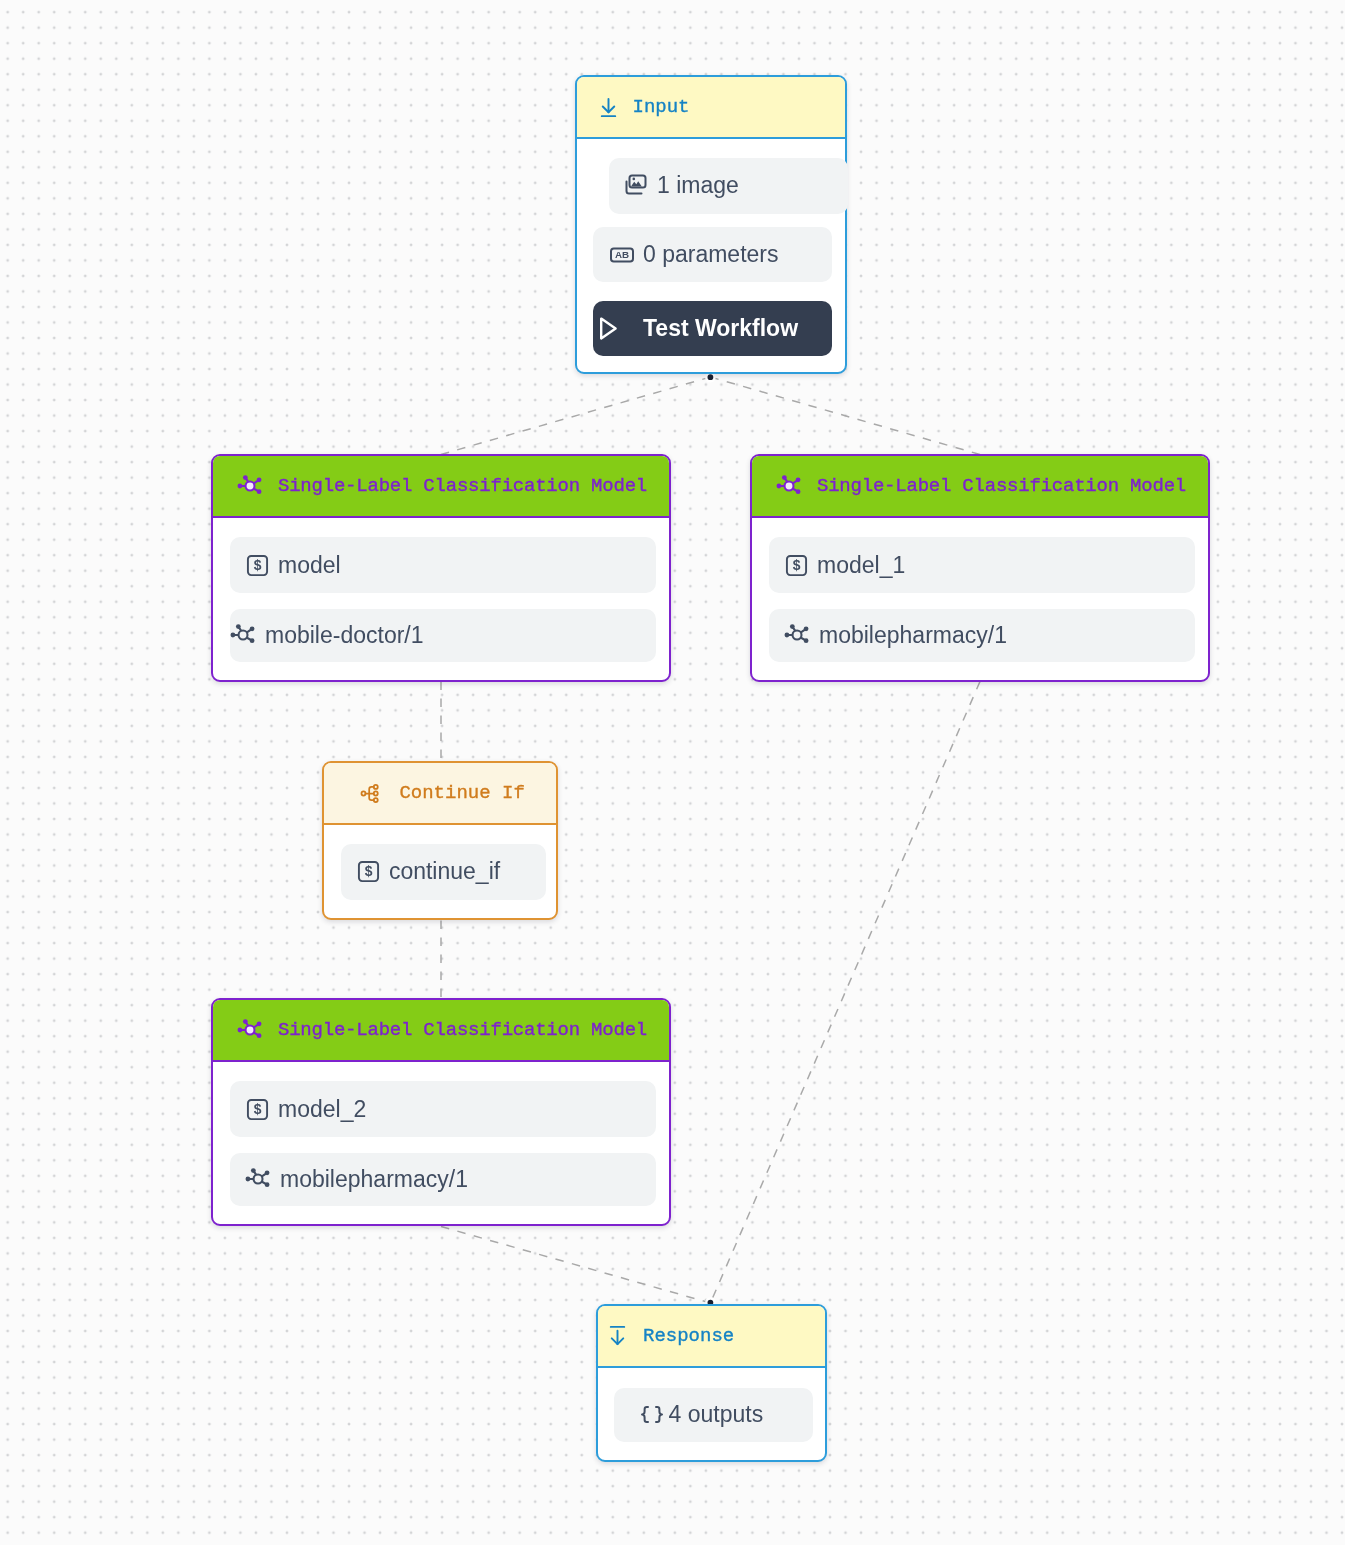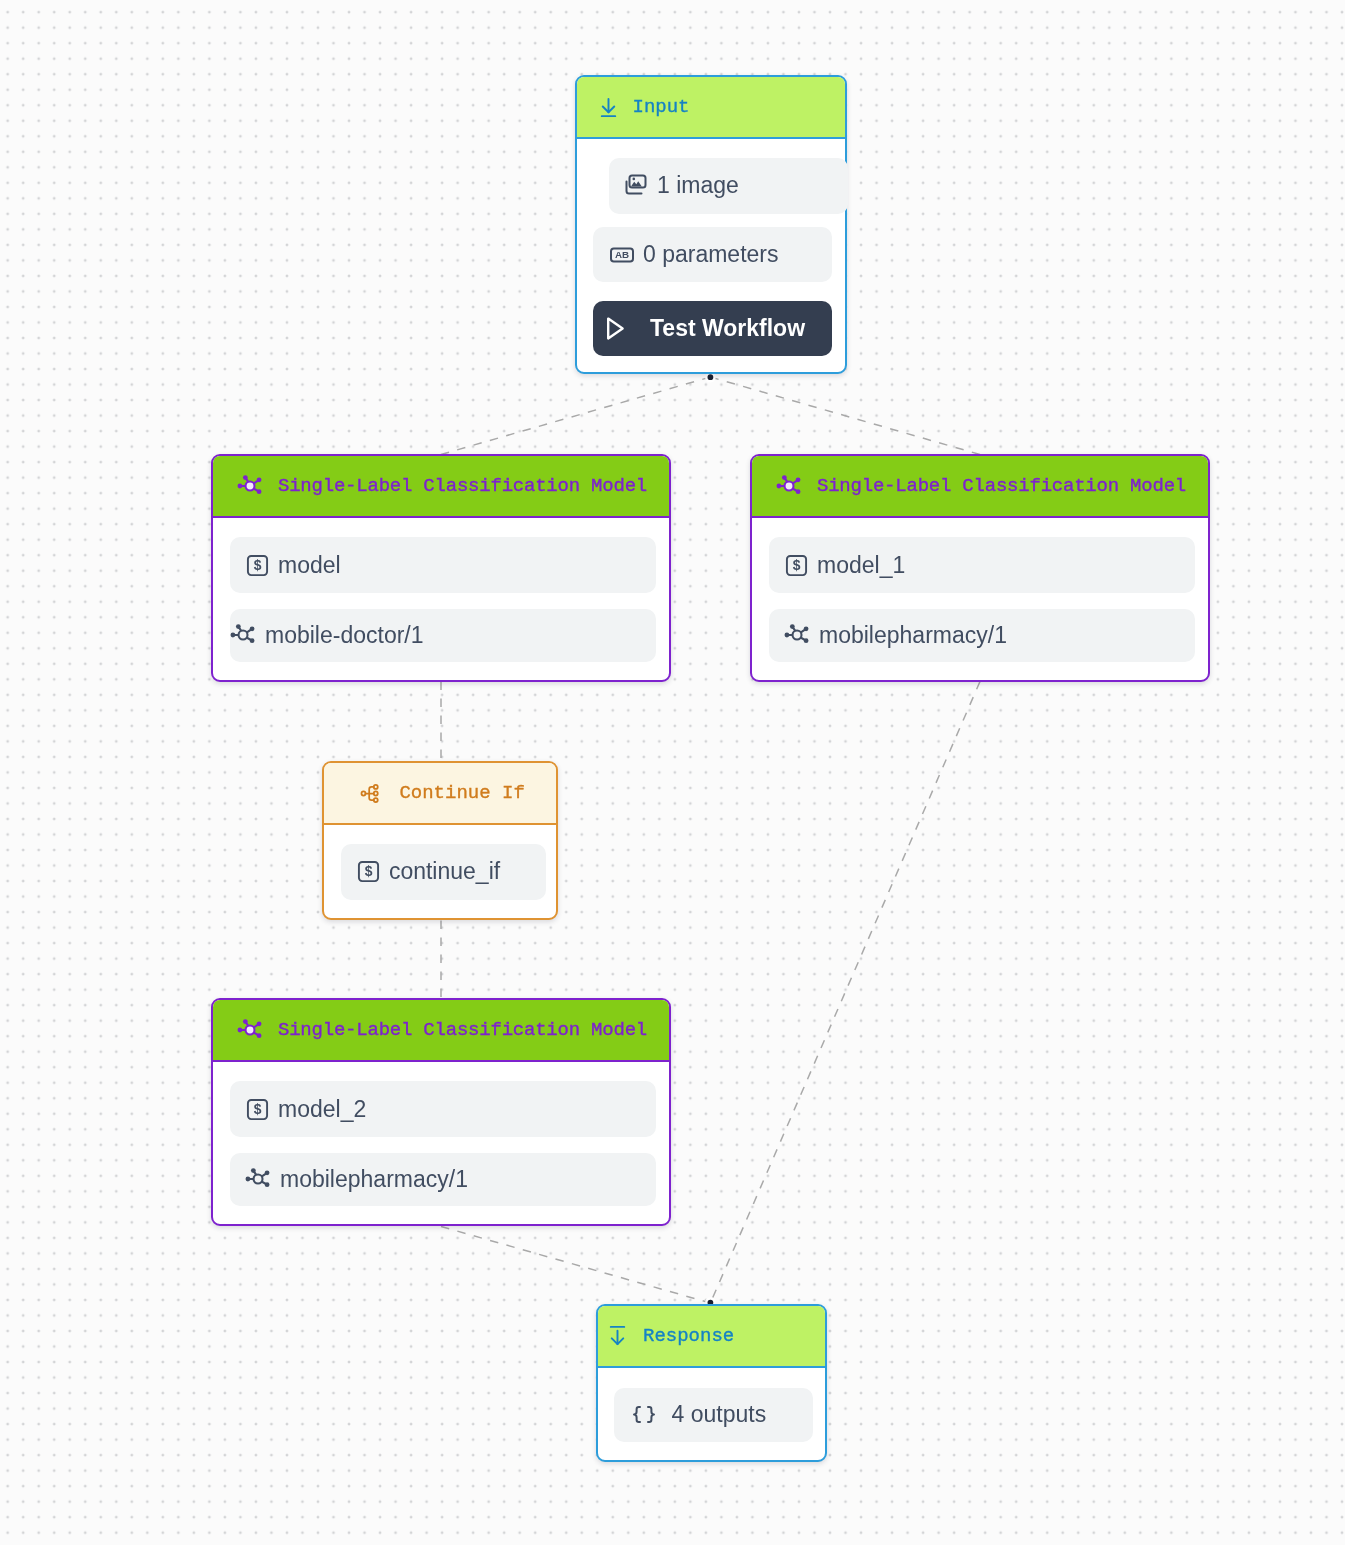--- a/index.html
+++ b/index.html
@@ -27,21 +27,21 @@
   .hdr svg{flex:none;}
   .pill{
     position:absolute;background:#f1f3f4;border-radius:10px;
     display:flex;align-items:center;
     color:#414d61;font-size:23px;
     box-sizing:border-box;
   }
   .pill svg{flex:none;}
   
   .blue{border:2px solid #2d9ddb;}
-  .blue .hdr{background:#bef264;border-bottom:2px solid #2d9ddb;color:#1583c5;}
+  .blue .hdr{background:#fef9c3;border-bottom:2px solid #2d9ddb;color:#1583c5;}
   .purple{border:2px solid #7e22ce;}
   .purple .hdr{background:#84cc16;border-bottom:2px solid #7e22ce;color:#7e22ce;}
   .orange{border:2px solid #df9332;}
   .orange .hdr{background:#fcf5e1;border-bottom:2px solid #df9332;color:#d07c1d;}
   .btn{
     position:absolute;background:#343e50;border-radius:10px;
     display:flex;align-items:center;color:#fff;
     font-weight:bold;font-size:23px;
     box-sizing:border-box;
   }
@@ -79,21 +79,21 @@
     </svg>
     <span>1 image</span>
   </div>
   <div class="pill" style="left:16.5px;top:150px;width:239px;height:55px;padding-left:17px;gap:9px;">
     <svg width="24" height="24" viewBox="0 0 24 24" fill="none" stroke="#414d61" stroke-width="2" stroke-linecap="round" stroke-linejoin="round">
       <rect x="1" y="5.5" width="22" height="13" rx="2.8"></rect>
       <text x="12" y="15.4" font-family="Liberation Sans, sans-serif" font-size="9.8" font-weight="bold" fill="#414d61" stroke="none" text-anchor="middle">AB</text>
     </svg>
     <span>0 parameters</span>
   </div>
-  <div class="btn" style="left:16.5px;top:223.5px;width:239px;height:55.5px;padding-left:13px;gap:25px;">
+  <div class="btn" style="left:16.5px;top:223.5px;width:239px;height:55.5px;padding-left:6px;gap:25px;">
     <svg width="19" height="25" viewBox="0 0 19 25" fill="none" stroke="#ffffff" stroke-width="2.4" stroke-linejoin="round">
         <path d="M2.2 2.6 L16.6 12.5 L2.2 22.4 Z"></path>
       </svg>
     <span>Test Workflow</span>
   </div>
 </div>
 
 <div class="node purple" style="left:211px;top:454px;width:459.5px;height:227.5px;">
   <div class="hdr" style="height:62px;padding-left:24px;gap:16px;font-size:19px;letter-spacing:-0.22px;">
     <svg width="25" height="25" viewBox="0 0 24 24" fill="none" stroke="#7e22ce" stroke-width="2" stroke-linecap="round">
@@ -243,20 +243,20 @@
 
 <div class="node blue" style="left:595.5px;top:1303.9px;width:231.5px;height:158px;">
   <div class="hdr" style="height:62px;padding-left:8px;gap:14.5px;font-size:19px;text-align:center;">
     <svg width="23" height="23" viewBox="0 0 24 24" fill="none" stroke="#1583c5" stroke-width="2" stroke-linecap="round" stroke-linejoin="round">
         <path d="M19 3H5"></path>
         <path d="M12 21V7"></path>
         <path d="m6 15 6 6 6-6"></path>
       </svg>
     <span>Response</span>
   </div>
-  <div class="pill" style="left:16px;top:81.8px;width:199.5px;height:54px;padding-left:19px;gap:17px;">
+  <div class="pill" style="left:16px;top:81.8px;width:199.5px;height:54px;padding-left:27px;gap:6px;">
     <svg width="22" height="17" viewBox="0 0 22 17" fill="none" stroke="#414d61" stroke-width="2" stroke-linecap="round" stroke-linejoin="round">
       <path d="M7 1 H5.8 Q3.6 1 3.6 3.2 V5.6 Q3.6 8.5 1 8.5 Q3.6 8.5 3.6 11.4 V13.8 Q3.6 16 5.8 16 H7"></path>
       <path d="M15 1 H16.2 Q18.4 1 18.4 3.2 V5.6 Q18.4 8.5 21 8.5 Q18.4 8.5 18.4 11.4 V13.8 Q18.4 16 16.2 16 H15"></path>
     </svg>
     <span>4 outputs</span>
   </div>
 </div>
 
 </body></html>

